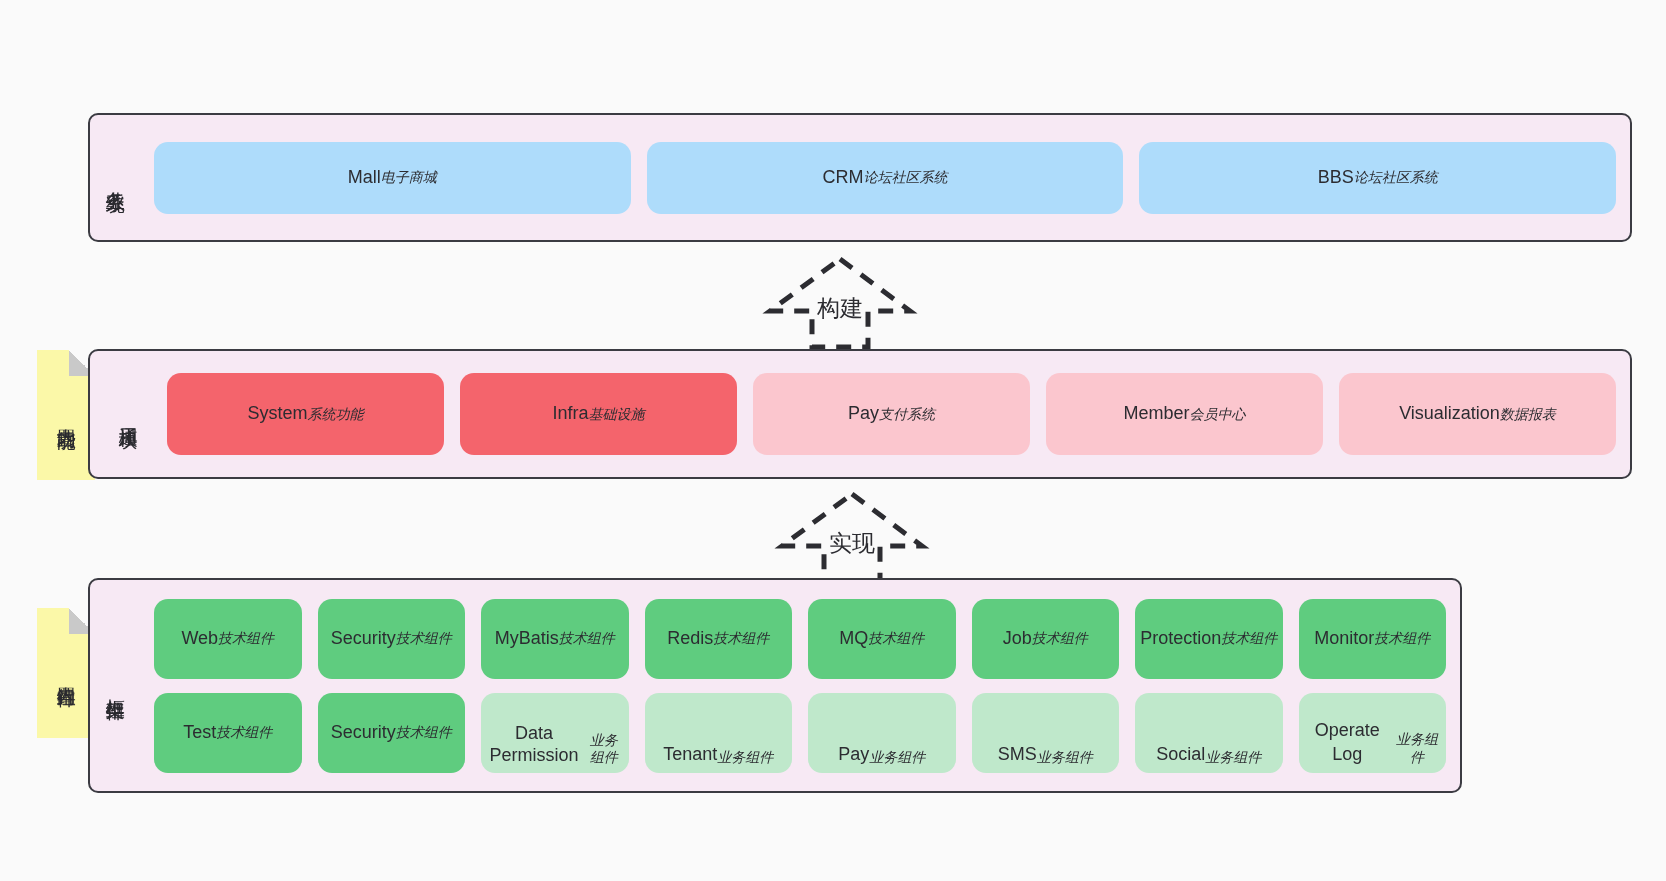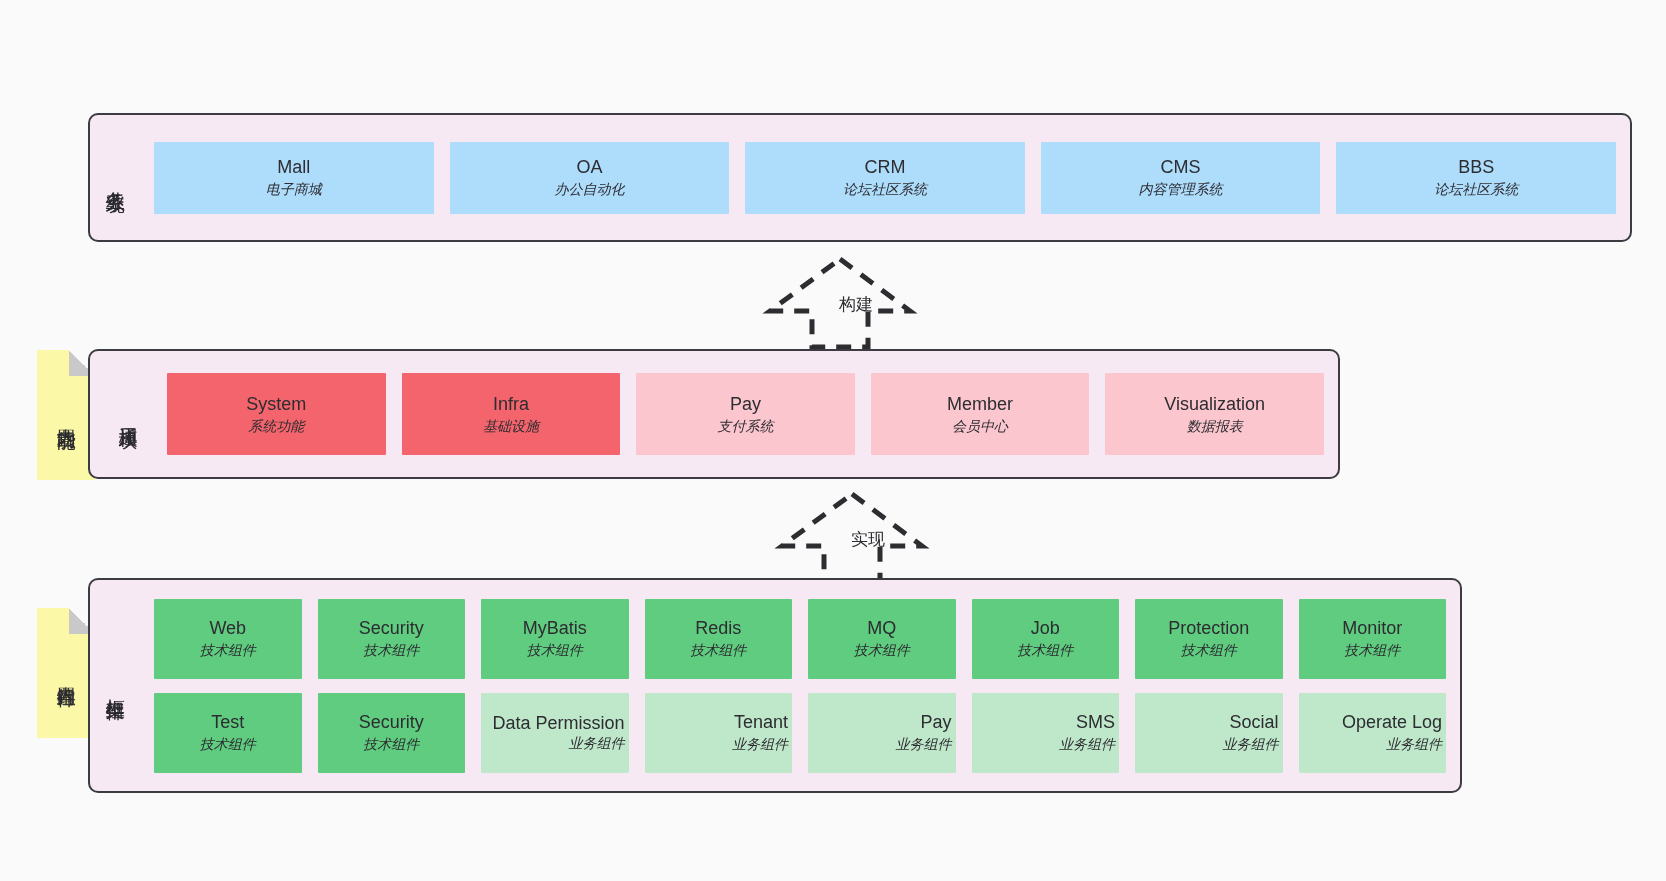--- a/index.html
+++ b/index.html
@@ -53,23 +53,22 @@
   }
 
   
   .card-row {
     display: flex;
     width: 100%;
     gap: 16px;
   }
   .card {
     flex: 1 1 0;
-    border-radius: 1px;
-    display: flex;
-    flex-direction: column;
+    border-radius: 14px;
+    display: flex;
     align-items: center;
     justify-content: center;
     text-align: center;
     font-size: 18px;
     color: #2c2c31;
     line-height: 1.32;
     padding: 6px 4px;
   }
   .card .ln { display: block; }
   .card .ln-cn { font-size: 14px; font-style: italic; }
@@ -86,21 +85,21 @@
     top: 113px;
     width: 1544px;
     height: 129px;
   }
   #layer-business .card { height: 72px; }
 
   
   #layer-modules {
     left: 88px;
     top: 349px;
-    width: 1252px;
+    width: 1544px;
     height: 130px;
     padding-left: 13px;
   }
   #layer-modules .card { height: 82px; }
 
   
   #layer-framework {
     left: 88px;
     top: 578px;
     width: 1374px;
@@ -156,24 +155,24 @@
   .arrow-wrap {
     position: absolute;
     width: 160px;
     height: 95px;
   }
   #arrow-build  { left: 760px; top: 255px; }
   #arrow-impl   { left: 772px; top: 490px; }
   .arrow-wrap svg { display: block; }
   .arrow-label {
     position: absolute;
-    left: 16px;
+    left: 0;
     width: 100%;
     text-align: center;
-    font-size: 17px;
+    font-size: 23px;
     color: #2c2c31;
     pointer-events: none;
   }
   #arrow-build .arrow-label  { top: 38px; }
   #arrow-impl  .arrow-label  { top: 38px; }
 </style>
 </head>
 <body>
 
 <div class="canvas">
@@ -181,35 +180,27 @@
   <div class="layer" id="layer-business">
     <div class="layer-title">业务系统</div>
     <div class="layer-body">
       <div class="card-row">
 
         <div class="card c-blue">
           <span class="ln">Mall</span>
           <span class="ln ln-cn">电子商城</span>
         </div>
 
-        <div class="card c-blue">
-          <span class="ln">OA</span>
-          <span class="ln ln-cn">办公自动化</span>
-        </div>
 
 
         <div class="card c-blue">
           <span class="ln">CRM</span>
           <span class="ln ln-cn">论坛社区系统</span>
         </div>
 
-        <div class="card c-blue">
-          <span class="ln">CMS</span>
-          <span class="ln ln-cn">内容管理系统</span>
-        </div>
 
         <div class="card c-blue">
           <span class="ln">BBS</span>
           <span class="ln ln-cn">论坛社区系统</span>
         </div>
 
       </div>
     </div>
   </div>
 

